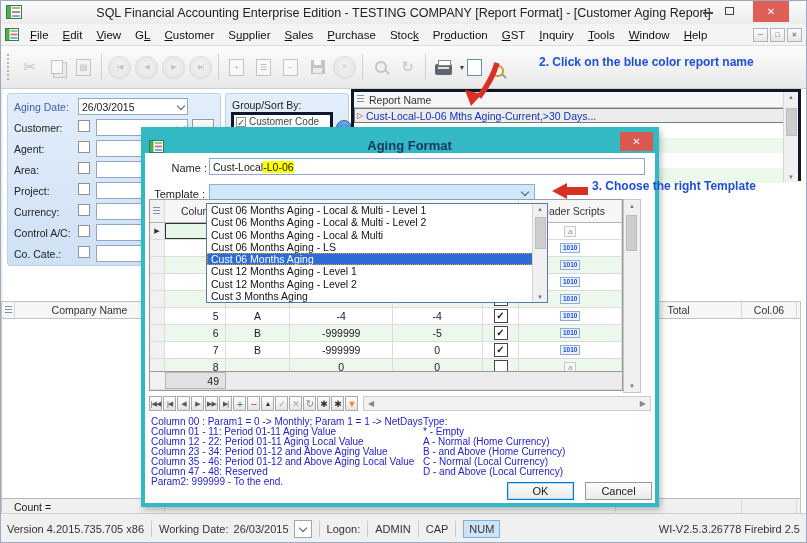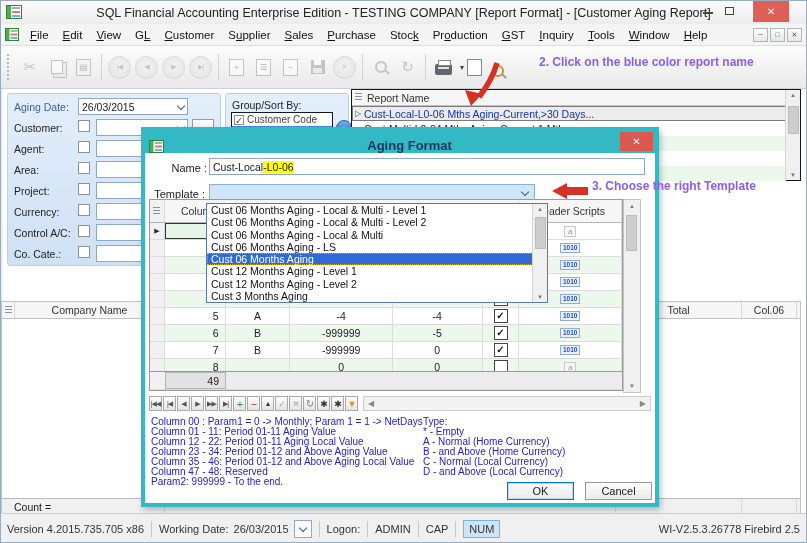--- a/index.html
+++ b/index.html
@@ -34,21 +34,21 @@
   .printer:after{content:"";position:absolute;left:3px;top:3px;width:11px;height:2px;background:#dfe4ea}
   
   .panel{background:linear-gradient(#e3eefb,#cfe1f5);border:1px solid #bad0ea;border-radius:3px}
   .flabel{font-size:10.5px;color:#222}
   .input{background:#fff;border:1px solid #8fa8c8;box-sizing:border-box;font-size:10.5px;display:flex;align-items:center;padding:0 3px}
   .cb{width:12px;height:12px;background:#fff;border:1px solid #919191;box-sizing:border-box;font-size:10px;line-height:10px;text-align:center;color:#555}
   .chev{display:inline-block;width:5px;height:5px;border-right:1.4px solid #4a5b70;border-bottom:1.4px solid #4a5b70;transform:rotate(45deg)}
   .dots-btn{background:linear-gradient(#fdfdfd,#e5e5e5);border:1px solid #9a9a9a;font-size:9px;text-align:center;line-height:12px}
   .upbtn{width:16px;height:16px;border-radius:50%;background:linear-gradient(#6fb0f0,#2f6fc0);color:#fff;font-size:10px;font-weight:bold;display:flex;align-items:center;justify-content:center;border:1px solid #2a5fa8;box-sizing:border-box}
   
-  .listbox{background:#fff;border:1px solid #0f172a;box-sizing:border-box}
+  .listbox{background:#fff;border:3px solid #0f172a;box-sizing:border-box}
   .hdr-ico{width:7px;height:9px;background:repeating-linear-gradient(#7d93b5 0 1px,transparent 1px 3px)}
   .vsb{position:absolute;background:#f0f0f0;border-left:1px solid #d5d5d5}
   .sarr{position:absolute;left:0;width:100%;text-align:center;font-size:6px;color:#777}
   .thumb{position:absolute;left:2px;width:9px;background:#cdcdcd;border:1px solid #bdbdbd}
   .grn{background:#edf8ed}
   .gridhead{background:#f6f6f6;border-bottom:1px solid #c3c3c3;font-size:10.5px;color:#333}
   .gcell{border-right:1px solid #d8d8d8;box-sizing:border-box;display:flex;align-items:center}
   
   .dlg{left:140px;top:126px;width:510px;height:372px;border:4px solid #33b9c3;background:#fff;box-shadow:2px 3px 6px rgba(0,0,0,.25);z-index:20}
   .dlg-title{position:absolute;left:0;top:0;width:510px;height:22px;background:#33b9c3;display:flex;align-items:flex-end}
@@ -66,21 +66,21 @@
   .w-num{width:61px;justify-content:flex-end;padding-right:6px;box-sizing:border-box}
   .w-type{width:65px}.w-p1{width:103px}.w-p2{width:90px}.w-chk{width:37px}.w-hdr{width:103px}
   .ckb{width:12px;height:12px;border:1px solid #444;background:#fff;font-size:10px;font-weight:bold;line-height:11px;text-align:center;color:#111}
   .ic1010{font-size:6.5px;font-weight:bold;color:#1a4fd0;background:#eaf2ff;border:1px solid #93a9d6;padding:1px 2px;line-height:6px}
   .icA{font-size:8px;color:#999;background:#f7f7f7;border:1px solid #c9c9c9;padding:0 3px;line-height:9px}
   .navb{width:13px;height:15px;border:1px solid #a8a8a8;background:linear-gradient(#fdfdfd,#e4e4e4);box-sizing:border-box;font-size:7px;display:flex;align-items:center;justify-content:center;letter-spacing:-1px;margin-right:1px}
   .legend{font-size:10px;color:#2323cc;line-height:10px;white-space:nowrap}
   .btn{background:linear-gradient(#fdfdfd,#e9e9e9);border:1px solid #999;font-size:11px;display:flex;align-items:center;justify-content:center;box-sizing:border-box}
   .btn.focus{border:1px solid #0078d7;box-shadow:inset 0 0 0 1px #bcd8f0}
   
-  .anno{position:absolute;color:#8b5cf6;font-weight:700;font-size:12px;z-index:40;white-space:nowrap}
+  .anno{position:absolute;color:#1d4ed8;font-weight:700;font-size:12px;z-index:40;white-space:nowrap}
   .statusbar{position:absolute;left:0;top:512px;width:100%;height:31px;background:#f0f0f0;border-top:1px solid #cfcfcf;box-sizing:border-box;display:flex;align-items:center;font-size:11px;color:#333;padding:0 6px}
   .ssep{width:1px;height:16px;background:#c9c9c9;margin:0 7px}
   .numbox{background:#cde4f7;border:1px solid #7fb0dd;padding:2px 5px}
 </style>
 </head>
 <body>
 
 <div class="screen">
 
   <div class="abs titlebar">

